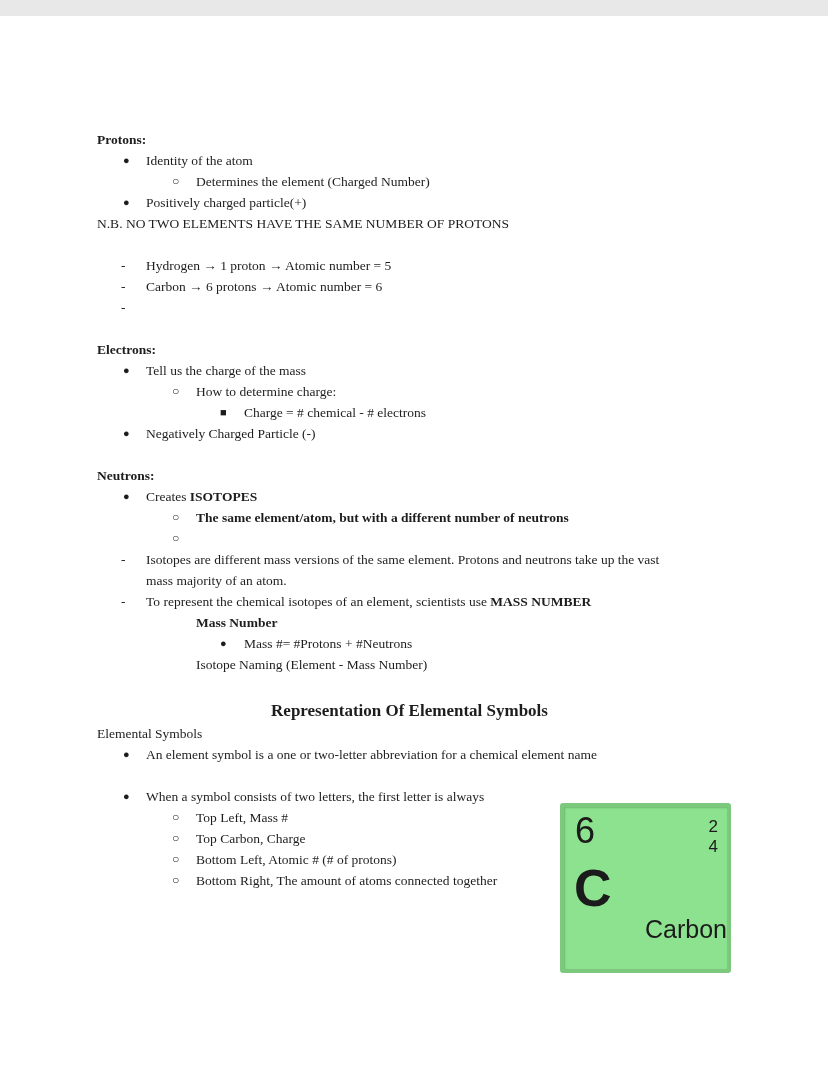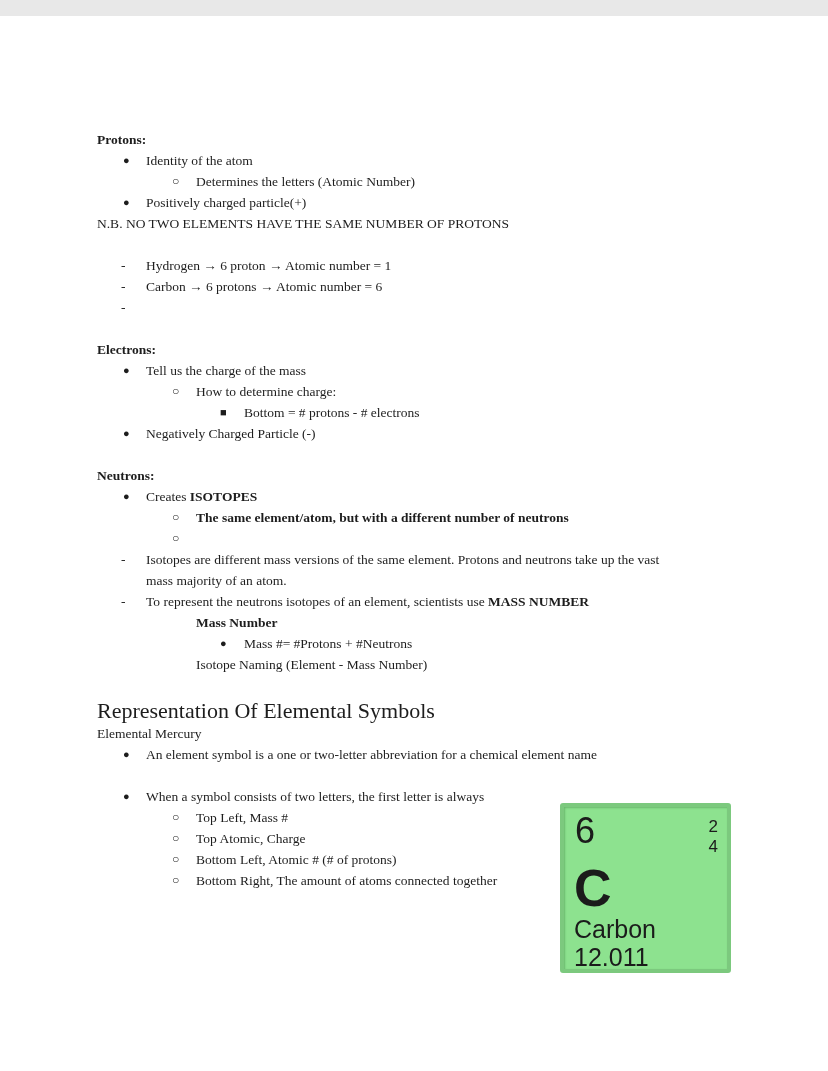--- a/index.html
+++ b/index.html
@@ -22,25 +22,26 @@
   }
   .row {
     position: relative;
     line-height: 21px;
     min-height: 21px;
     white-space: nowrap;
   }
   .blank { height: 21px; }
   .bold, b { font-weight: bold; }
   .h1 {
-    font-size: 22px;
+    font-size: 17px;
     line-height: 25px;
     min-height: 25px;
     margin-top: 2px;
-    font-weight: normal;
+    font-weight: bold;
+    text-align: center;
   }
   .mk { position: absolute; top: 0; }
   .l1 { padding-left: 49px; }
   .l1 > .mk { left: 26px; font-size: 11px; }
   .l2 { padding-left: 99px; }
   .l2 > .mk { left: 75px; font-size: 12px; }
   .l3 { padding-left: 147px; }
   .l3 > .mk { left: 123px; font-size: 11px; }
   .dash-row { padding-left: 49px; }
   .dash-row > .mk { left: 24px; }
@@ -63,53 +64,53 @@
   }
   .tile-top {
     display: flex;
     justify-content: space-between;
     align-items: flex-start;
     padding: 7px 9px 0 11px;
   }
   .tile-atomic { font-size: 36px; line-height: 34px; }
   .tile-charge-col { text-align: right; font-size: 17px; line-height: 20px; margin-top: 3px; }
   .tile-symbol { font-size: 52px; line-height: 46px; font-weight: bold; padding-left: 10px; margin-top: 8px; }
-  .tile-name { font-size: 25px; line-height: 27px; padding-left: 10px; margin-top: 5px; }
+  .tile-name { font-size: 25px; line-height: 27px; padding-left: 10px; margin-top: 5px; text-align: right; }
   .tile-mass { font-size: 25px; line-height: 27px; padding-left: 10px; margin-top: 1px; }
 </style>
 </head>
 <body>
 
 <div class="page">
   <div class="doc">
 
     <div class="row bold">Protons:</div>
 
     <div class="row l1">
       <span class="mk">●</span>
       <span>Identity of the atom</span>
     </div>
 
     <div class="row l2">
       <span class="mk">○</span>
-      <span>Determines the letters (Atomic Number)</span>
+      <span>Determines the element (Charged Number)</span>
     </div>
 
     <div class="row l1">
       <span class="mk">●</span>
       <span>Positively charged particle(+)</span>
     </div>
 
     <div class="row">N.B. NO TWO ELEMENTS HAVE THE SAME NUMBER OF PROTONS</div>
 
     <div class="row blank"></div>
 
     <div class="row dash-row">
       <span class="mk">-</span>
-      <span>Hydrogen → 6 proton → Atomic number  = 1</span>
+      <span>Hydrogen → 1 proton → Atomic number  = 5</span>
     </div>
 
     <div class="row dash-row">
       <span class="mk">-</span>
       <span>Carbon → 6 protons → Atomic number = 6</span>
     </div>
 
     <div class="row dash-row">
       <span class="mk">-</span>
     </div>
@@ -123,21 +124,21 @@
       <span>Tell us the charge of the mass</span>
     </div>
 
     <div class="row l2">
       <span class="mk">○</span>
       <span>How to determine charge:</span>
     </div>
 
     <div class="row l3">
       <span class="mk">■</span>
-      <span>Bottom = # protons - # electrons</span>
+      <span>Charge = # chemical - # electrons</span>
     </div>
 
     <div class="row l1">
       <span class="mk">●</span>
       <span>Negatively Charged Particle (-)</span>
     </div>
 
     <div class="row blank"></div>
 
     <div class="row bold">Neutrons:</div>
@@ -158,37 +159,37 @@
 
     <div class="row dash-row">
       <span class="mk">-</span>
       <span>Isotopes are different mass versions of the same element. Protons and neutrons take up the vast</span>
     </div>
 
     <div class="row cont">mass majority of an atom.</div>
 
     <div class="row dash-row">
       <span class="mk">-</span>
-      <span><span>To represent the neutrons isotopes of an element, scientists use </span><b>MASS NUMBER</b></span>
+      <span><span>To represent the chemical isotopes of an element, scientists use </span><b>MASS NUMBER</b></span>
     </div>
 
     <div class="row ind2 bold">Mass Number</div>
 
     <div class="row l3">
       <span class="mk">●</span>
       <span>Mass #= #Protons + #Neutrons</span>
     </div>
 
     <div class="row ind2">Isotope Naming (Element - Mass Number)</div>
 
     <div class="row blank"></div>
 
     <div class="row h1">Representation Of Elemental Symbols</div>
 
-    <div class="row">Elemental Mercury</div>
+    <div class="row">Elemental Symbols</div>
 
     <div class="row l1">
       <span class="mk">●</span>
       <span>An element symbol is a one or two-letter abbreviation for a chemical element name</span>
     </div>
 
     <div class="row blank"></div>
 
     <div class="row l1">
       <span class="mk">●</span>
@@ -196,21 +197,21 @@
     </div>
 
 
     <div class="row l2">
       <span class="mk">○</span>
       <span>Top Left, Mass #</span>
     </div>
 
     <div class="row l2">
       <span class="mk">○</span>
-      <span>Top Atomic, Charge</span>
+      <span>Top Carbon, Charge</span>
     </div>
 
     <div class="row l2">
       <span class="mk">○</span>
       <span>Bottom Left, Atomic # (# of protons)</span>
     </div>
 
     <div class="row l2">
       <span class="mk">○</span>
       <span>Bottom Right, The amount of atoms connected together</span>
@@ -221,15 +222,14 @@
   <div class="tile">
     <div class="tile-top">
       <div class="tile-atomic">6</div>
       <div class="tile-charge-col">
         <div>2</div>
         <div>4</div>
       </div>
     </div>
     <div class="tile-symbol">C</div>
     <div class="tile-name">Carbon</div>
-    <div class="tile-mass">12.011</div>
   </div>
 </div>
 
 </body></html>

